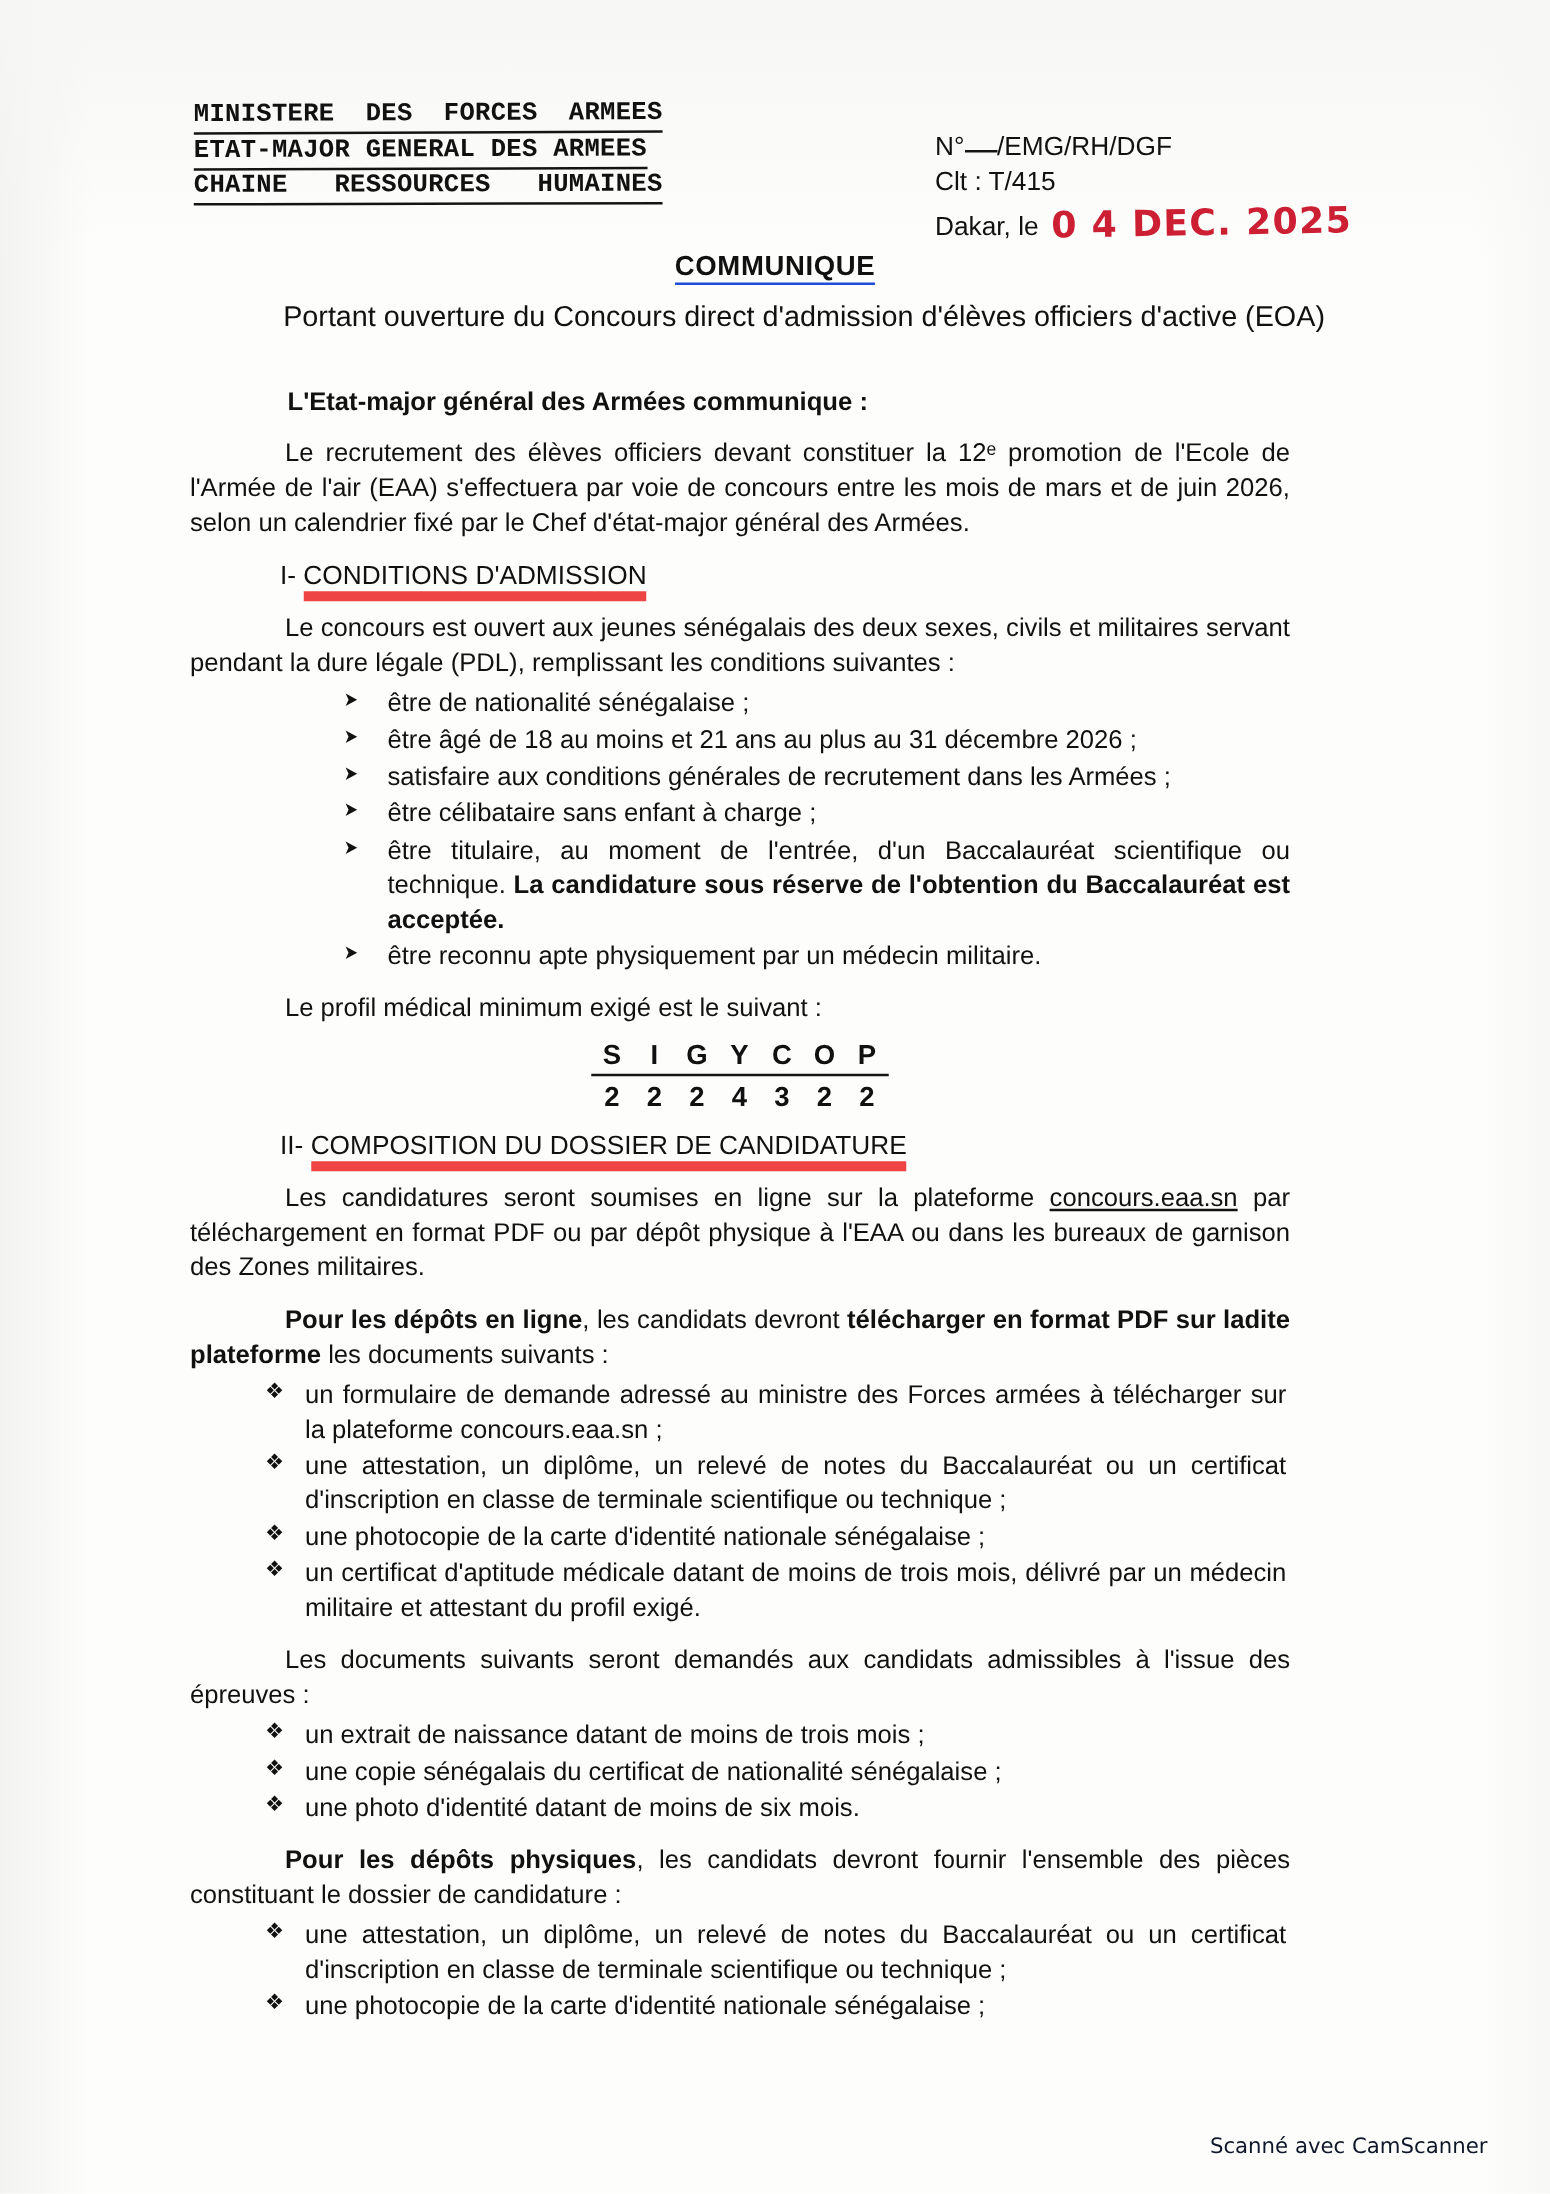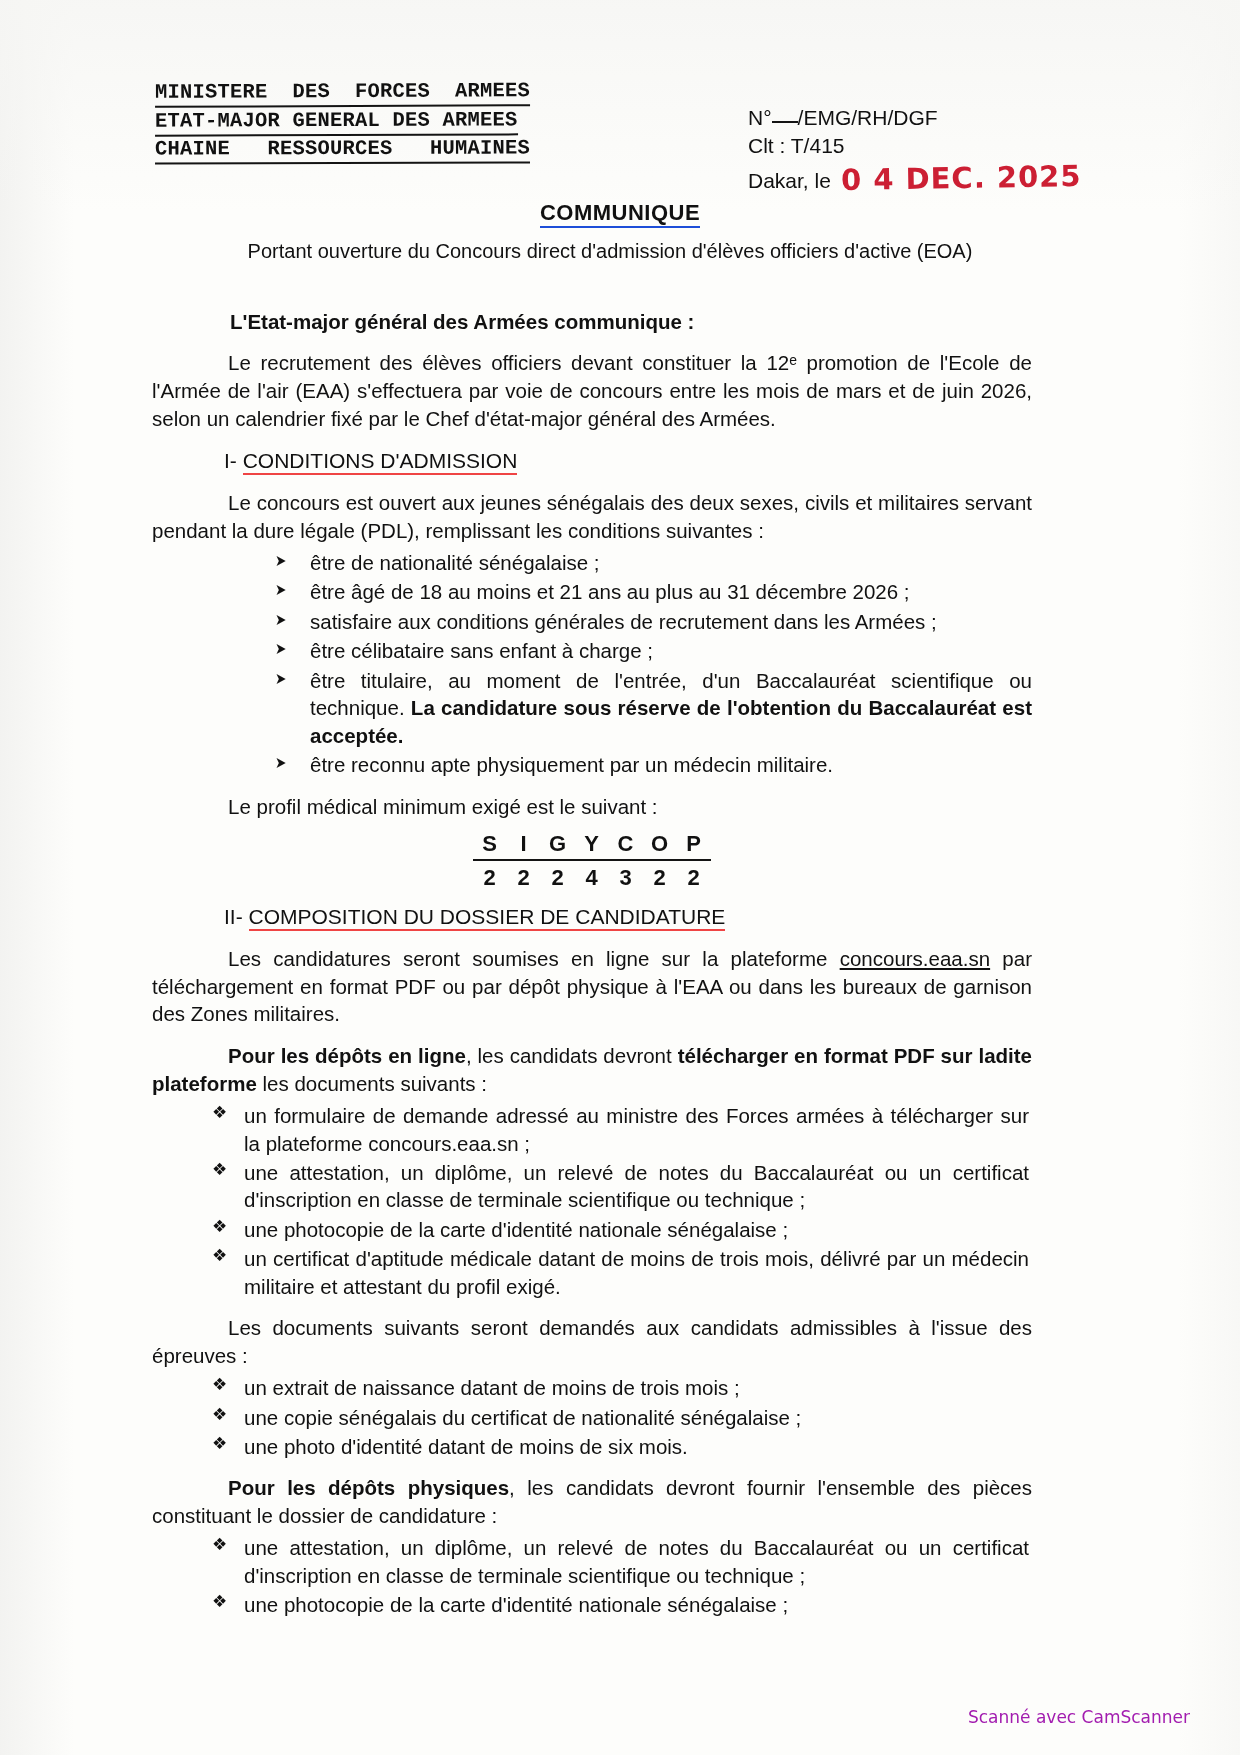--- a/index.html
+++ b/index.html
@@ -97,22 +97,22 @@
   }
   .doc-title span {
     border-bottom: 2px solid #1d4ed8;
     padding-bottom: 1px;
   }
   .subtitle {
     position: absolute;
     top: 238px;
     left: 160px;
     width: 900px;
-    text-align: center;
-    font-size: 20px;
+    text-align: right;
+    font-size: 23px;
     line-height: 1.32;
   }
   .flow {
     position: absolute;
     top: 300px;
     left: 152px;
     width: 880px;
     font-size: 20.5px;
     line-height: 1.34;
   }
@@ -127,21 +127,21 @@
     text-indent: 76px;
     line-height: 1.36;
   }
   .sec-head {
     margin: 14px 0 0 72px;
     font-size: 21px;
     font-weight: normal;
   }
   .sec-head .num { }
   .sec-head .txt {
-    border-bottom: 2px solid #ef4444;
+    border-bottom: 8px solid #ef4444;
     padding-bottom: 1px;
     font-weight: normal;
     margin-top: 28px;
   }
   ul.arrow, ul.diamond {
     list-style: none;
     margin: 4px 0 0 0;
     padding: 0;
   }
   ul.arrow > li {
@@ -203,21 +203,21 @@
   .sigycop .row.numbers { padding-top: 2px; }
 
   .link-u { text-decoration: underline; }
 
   .footer {
     position: absolute;
     bottom: 28px;
     right: 50px;
     font-family: "DejaVu Sans", sans-serif;
     font-size: 17px;
-    color: #a21caf;
+    color: #0f172a;
     margin-left: 40px;
   }
 </style>
 </head>
 <body>
 
 <div class="page">
   <div class="scan-tint"></div>
 
   <div class="header">

